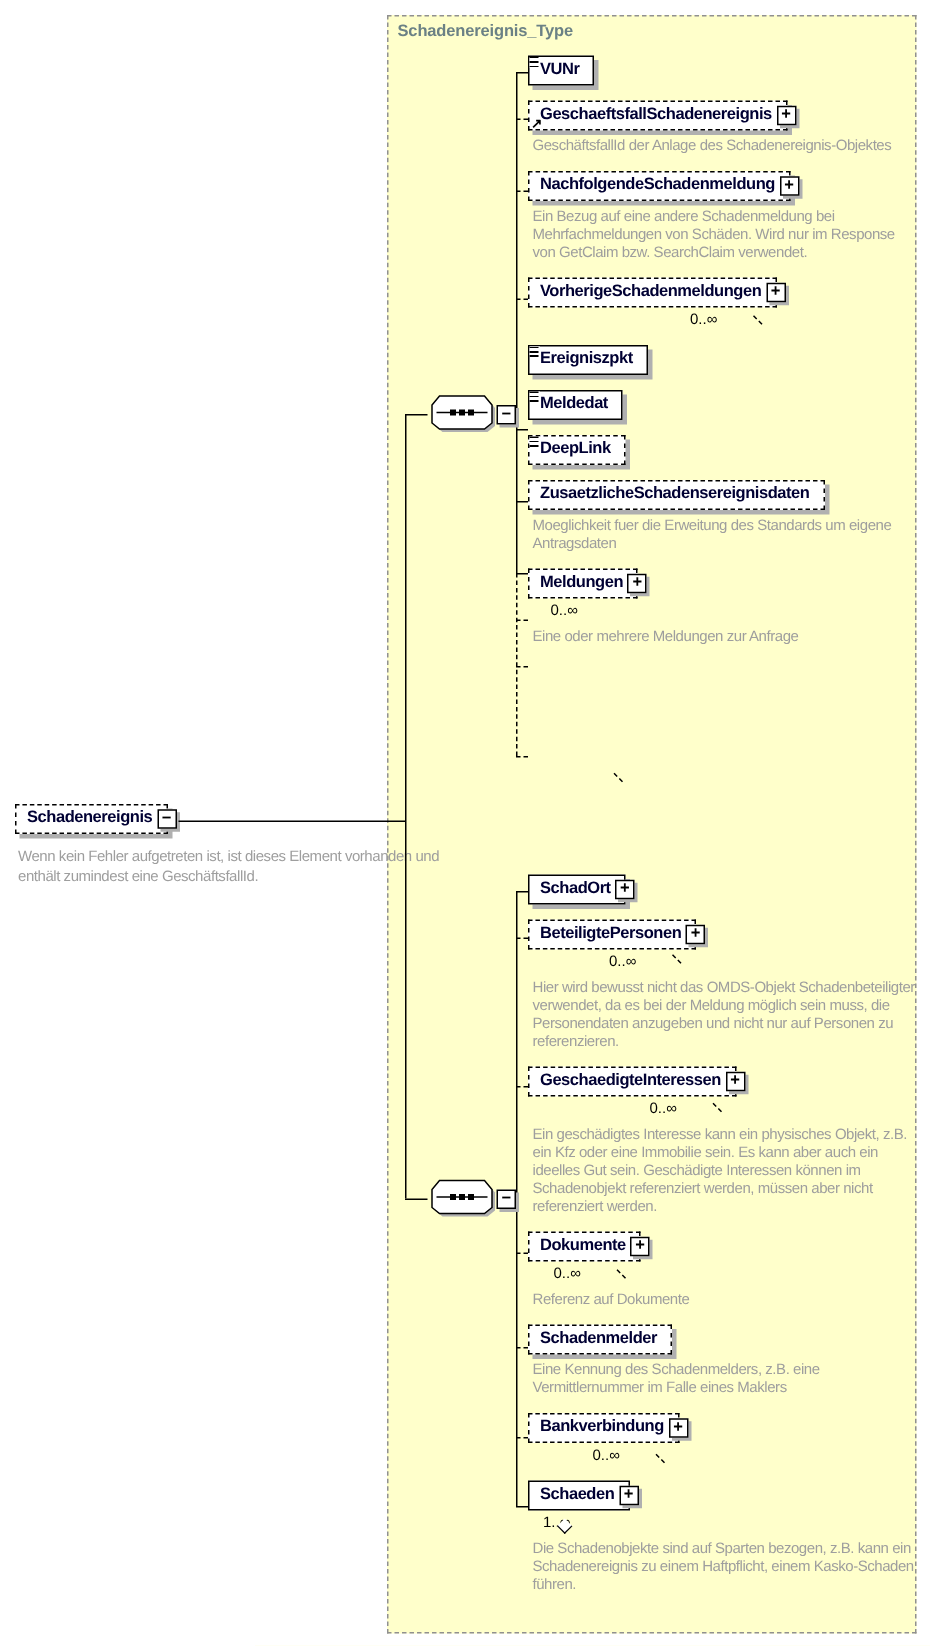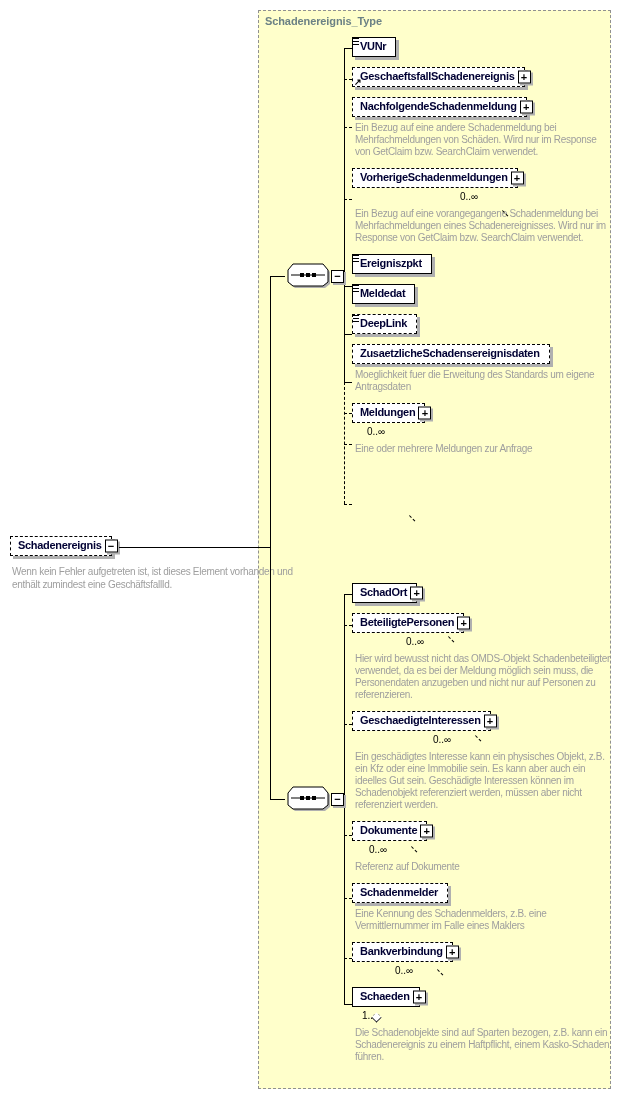--- a/index.html
+++ b/index.html
@@ -61,23 +61,23 @@
   </div>
 
   <div class="root-el el-box opt">
     <span>Schadenereignis</span>
     <span class="minus-btn">−</span>
   </div>
   <div class="root-ann">Wenn kein Fehler aufgetreten ist, ist dieses Element vorhanden und enthält zumindest eine GeschäftsfallId.</div>
 
   <div id="col1" class="col">
       <div class="row"><div class="el-box"><span class="corner-icon"></span><span>VUNr</span></div></div>
-      <div class="row"><div class="el-box opt"><span class="ref-icon">↗</span><span>GeschaeftsfallSchadenereignis</span><span class="plus-btn">+</span></div></div>
+      <div class="row"><div class="el-box opt"><span class="ref-icon">↗</span><span>GeschaeftsfallSchadenereignis</span><span class="plus-btn">+</span></div><div class="ann">GeschäftsfallId der Anlage des Schadenereignis-Objektes</div></div>
       <div class="row"><div class="el-box opt"><span>NachfolgendeSchadenmeldung</span><span class="plus-btn">+</span></div><div class="ann">Ein Bezug auf eine andere Schadenmeldung bei Mehrfachmeldungen von Schäden. Wird nur im Response von GetClaim bzw. SearchClaim verwendet.</div></div>
-      <div class="row"><div class="el-box opt multi"><span>VorherigeSchadenmeldungen</span><span class="plus-btn">+</span></div><div class="occ" style="margin-left: 108px;">0..∞</div><div class="ann">Ein Bezug auf eine vorangegangene Schadenmeldung bei Mehrfachmeldungen eines Schadenereignisses. Wird nur im Response von GetClaim bzw. SearchClaim verwendet.</div></div>
+      <div class="row"><div class="el-box opt multi"><span>VorherigeSchadenmeldungen</span><span class="plus-btn">+</span></div><div class="occ" style="margin-left: 108px;">0..∞</div></div>
       <div class="row"><div class="el-box"><span class="corner-icon"></span><span>Ereigniszpkt</span></div></div>
       <div class="row"><div class="el-box"><span class="corner-icon"></span><span>Meldedat</span></div></div>
       <div class="row"><div class="el-box opt"><span class="corner-icon"></span><span>DeepLink</span></div></div>
       <div class="row"><div class="el-box opt"><span>ZusaetzlicheSchadensereignisdaten</span></div><div class="ann">Moeglichkeit fuer die Erweitung des Standards um eigene Antragsdaten</div></div>
       <div class="row"><div class="el-box opt multi"><span>Meldungen</span><span class="plus-btn">+</span></div><div class="occ" style="margin-left: 15px;">0..∞</div><div class="ann">Eine oder mehrere Meldungen zur Anfrage</div></div>
     </div>
   <div id="col2" class="col">
       <div class="row"><div class="el-box"><span>SchadOrt</span><span class="plus-btn">+</span></div></div>
       <div class="row"><div class="el-box opt multi"><span>BeteiligtePersonen</span><span class="plus-btn">+</span></div><div class="occ" style="margin-left: 54px;">0..∞</div><div class="ann">Hier wird bewusst nicht das OMDS-Objekt Schadenbeteiligter verwendet, da es bei der Meldung möglich sein muss, die Personendaten anzugeben und nicht nur auf Personen zu referenzieren.</div></div>
       <div class="row"><div class="el-box opt multi"><span>GeschaedigteInteressen</span><span class="plus-btn">+</span></div><div class="occ" style="margin-left: 81px;">0..∞</div><div class="ann">Ein geschädigtes Interesse kann ein physisches Objekt, z.B. ein Kfz oder eine Immobilie sein. Es kann aber auch ein ideelles Gut sein. Geschädigte Interessen können im Schadenobjekt referenziert werden, müssen aber nicht referenziert werden.</div></div>

